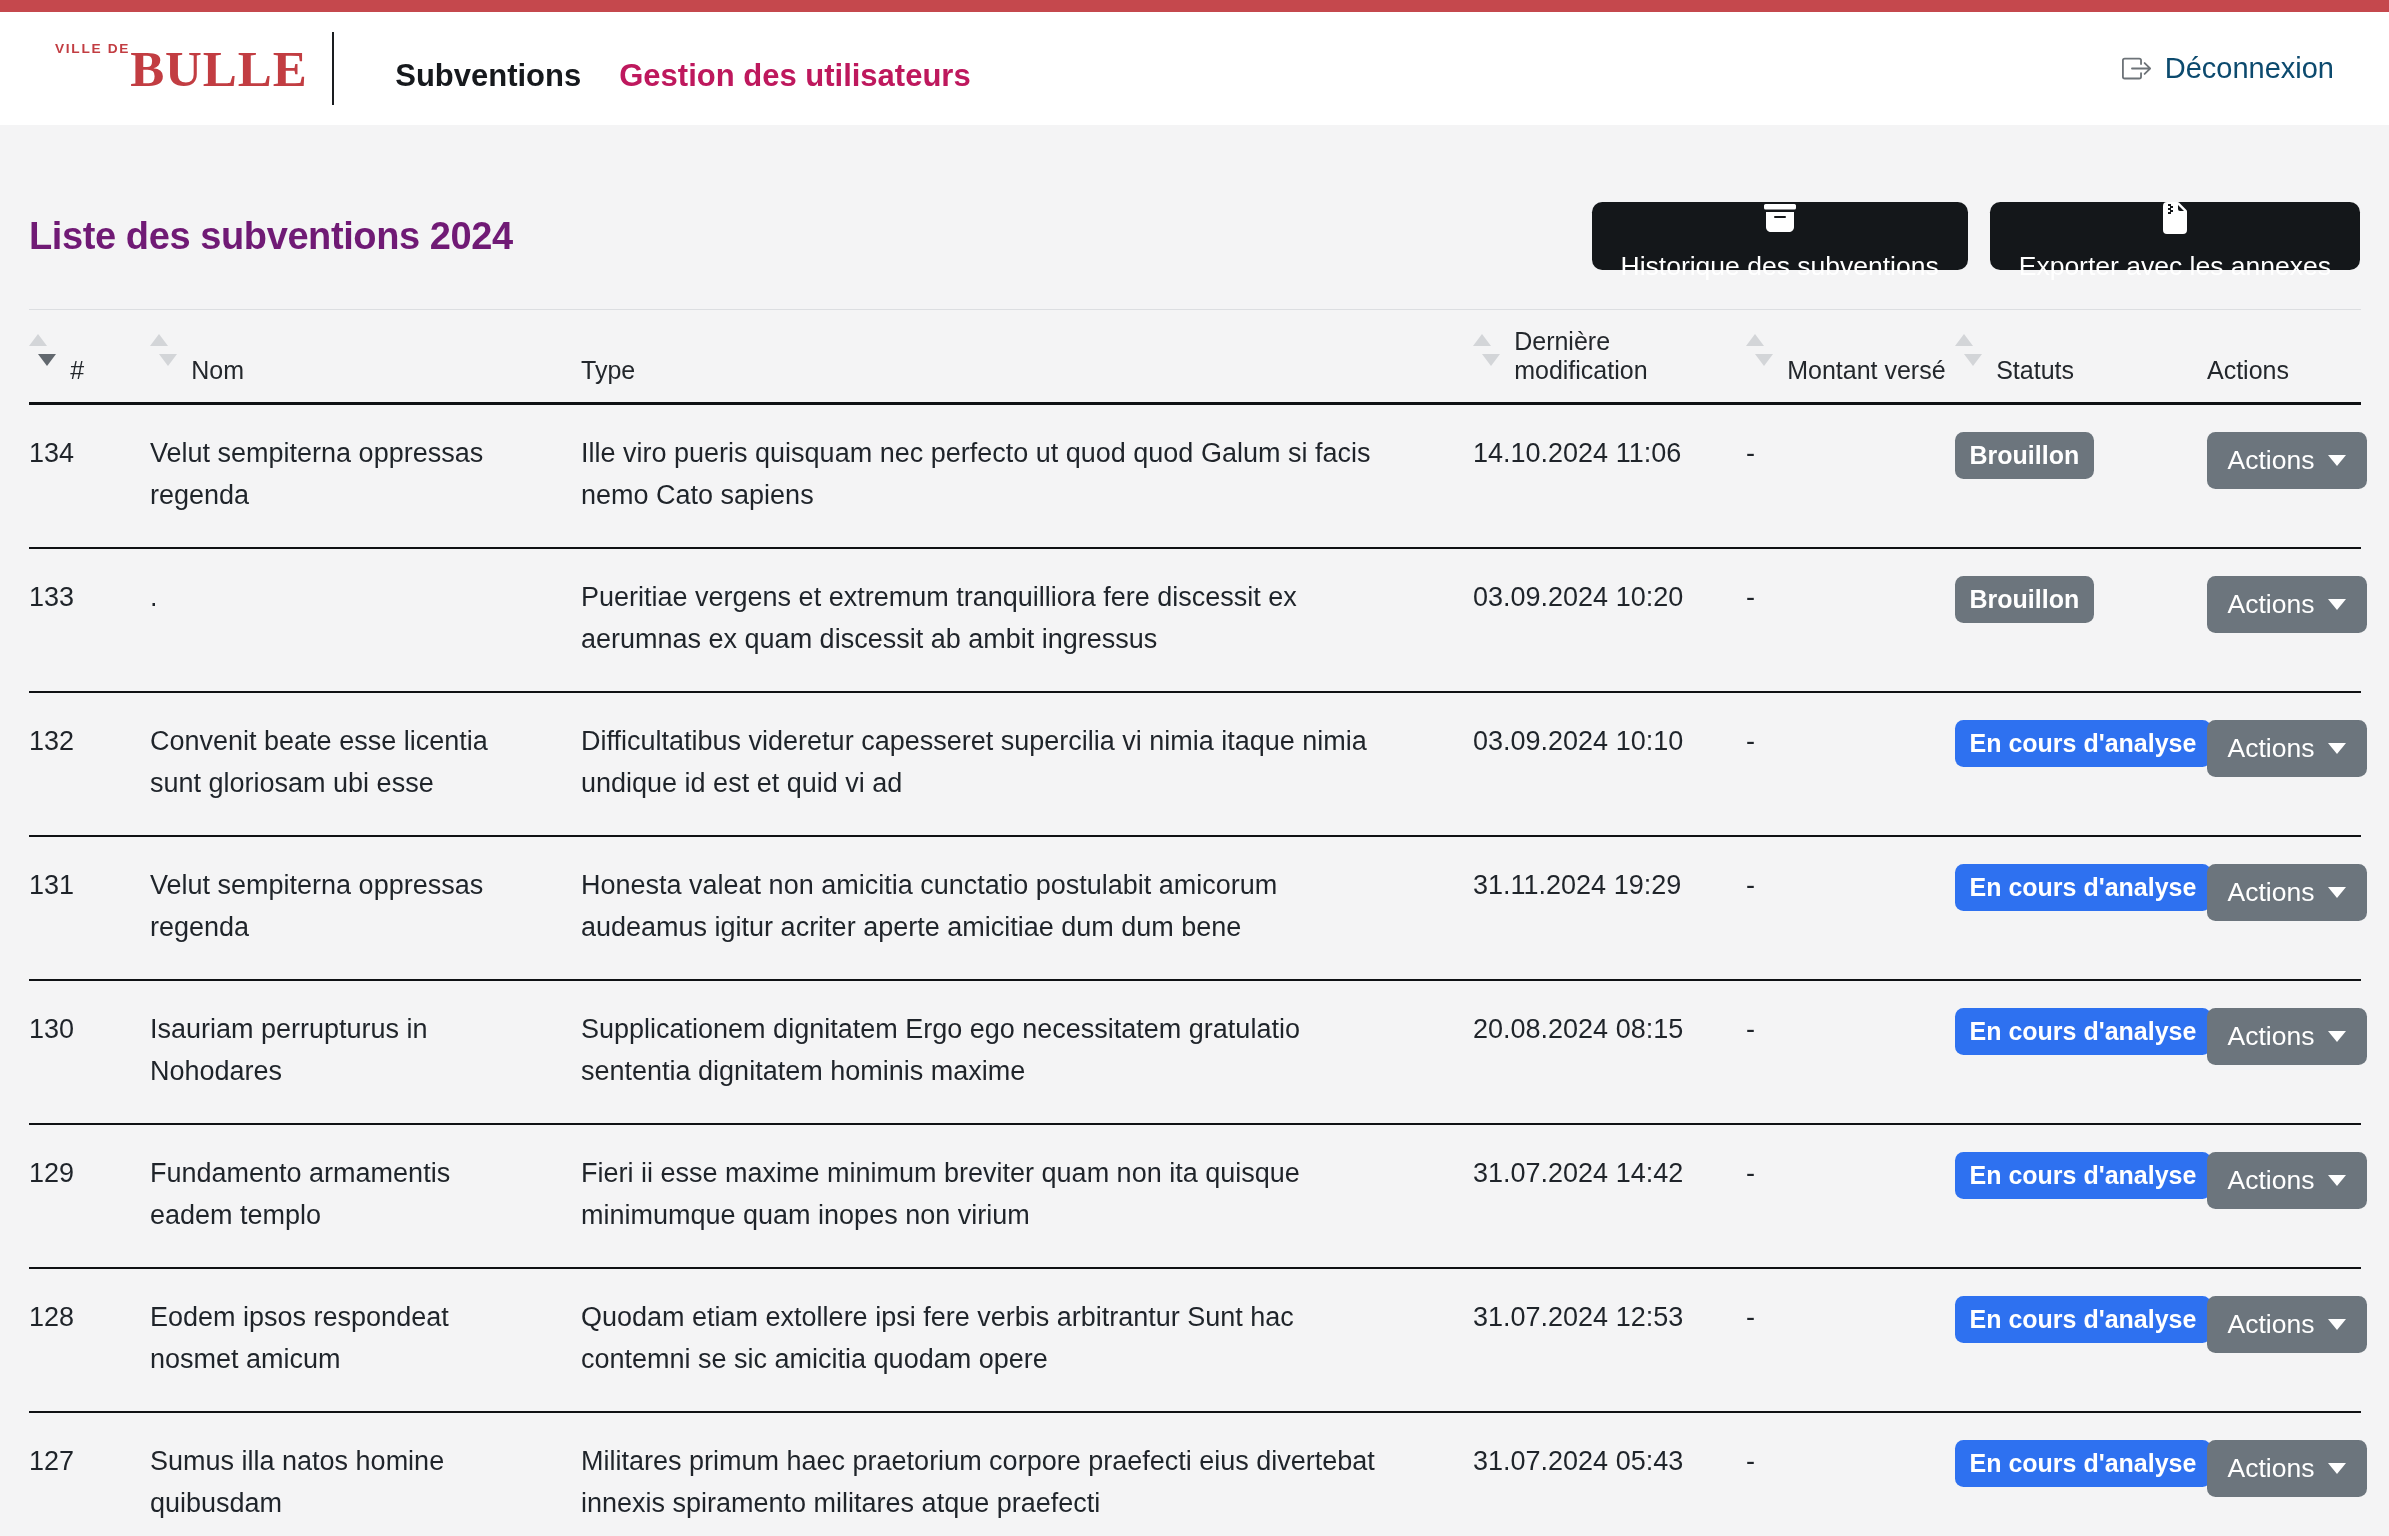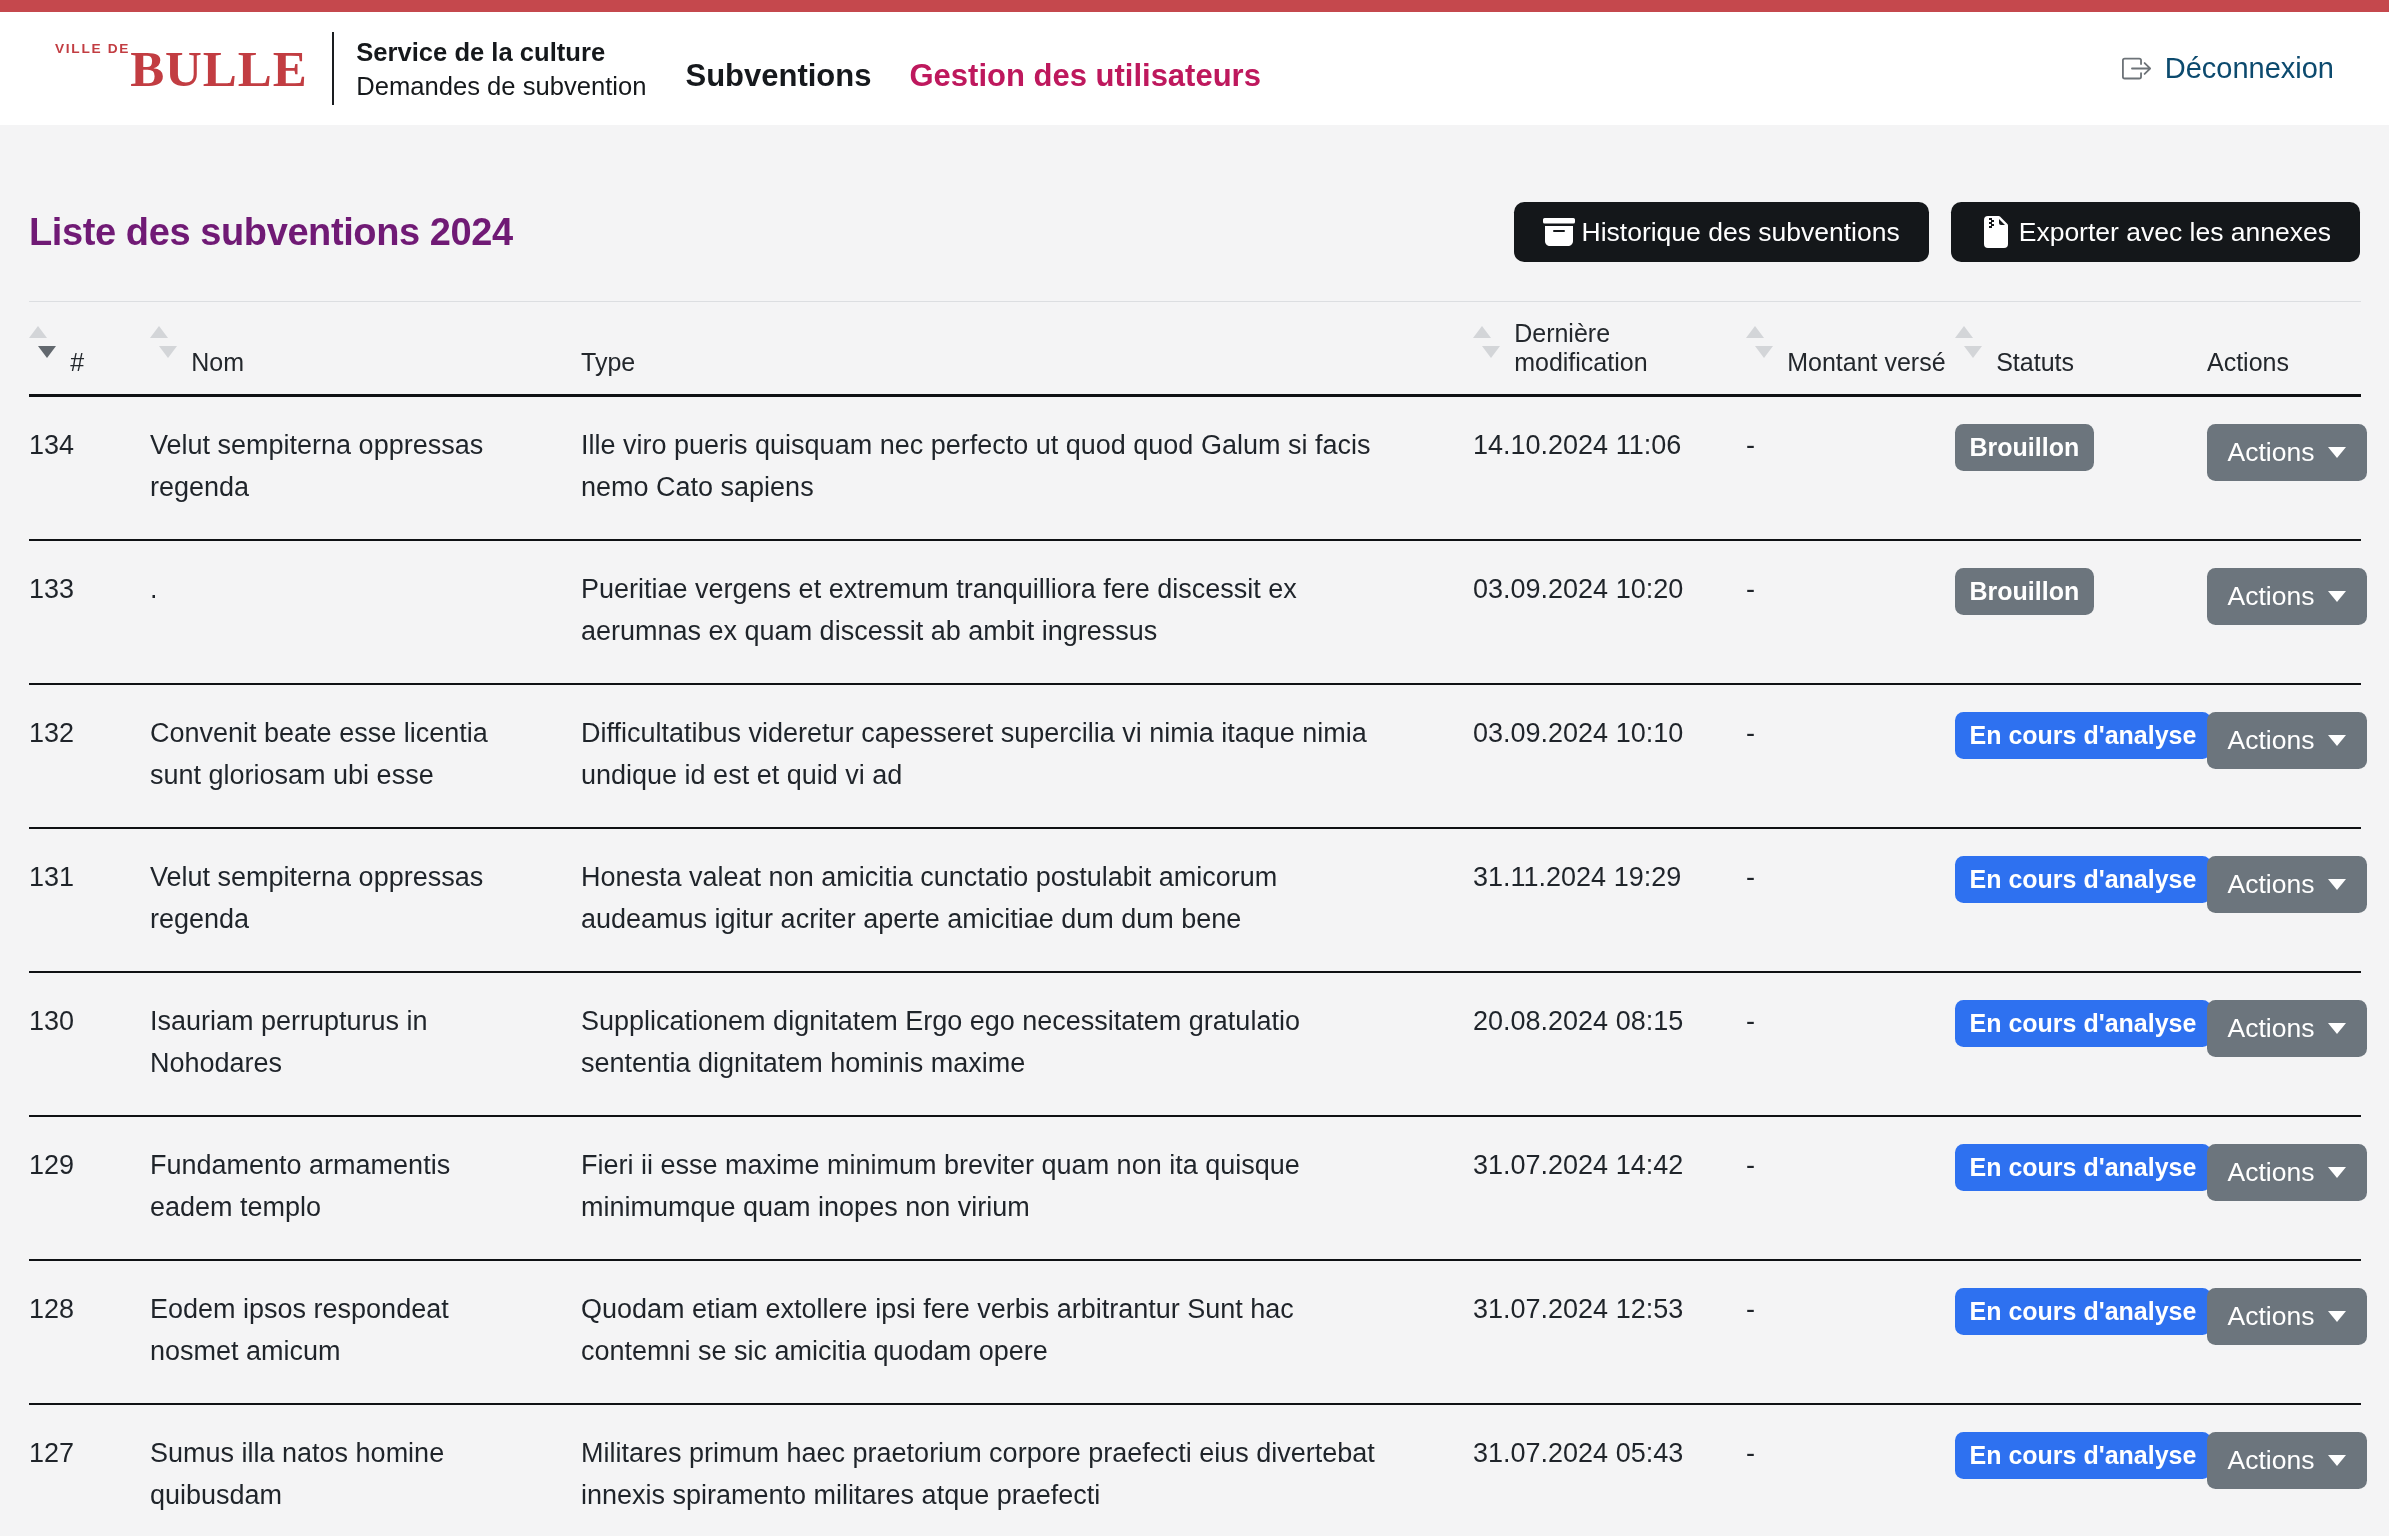--- a/index.html
+++ b/index.html
@@ -34,22 +34,22 @@
   .logout{display:flex;align-items:center;gap:13.7px;color:#0c4a6e;font-size:29px;cursor:pointer;}
   .logout svg{width:29px;height:29px;fill:#6d7378;}
 
   
   main{padding:0 29px;}
   .title-row{margin-top:77px;display:flex;align-items:center;}
   h1{margin:0;font-size:38px;font-weight:700;color:#701a75;letter-spacing:-0.4px;}
   .toolbar{margin-left:auto;display:flex;gap:22px;}
   .btn-dark{
     background:#14171a;color:#fff;border:none;border-radius:10.2px;
-    height:60px;padding:0 29px;font-size:26.5px;font-family:inherit;
-    display:inline-flex;align-items:center;gap:7px;cursor:pointer;white-space:nowrap;
+    height:68px;padding:0 29px;font-size:26.5px;font-family:inherit;
+    display:inline-flex;align-items:center;gap:17px;cursor:pointer;white-space:nowrap;flex-direction:column;
   }
   .btn-dark svg{width:32px;height:32px;fill:#ffffff;flex:none;}
 
   
   table{width:100%;border-collapse:collapse;table-layout:fixed;margin-top:39px;}
   col.c-num{width:121px;} col.c-nom{width:431px;} col.c-type{width:892px;}
   col.c-date{width:273px;} col.c-amt{width:209px;} col.c-status{width:252px;} col.c-actions{width:154px;}
   thead th{
     text-align:left;vertical-align:bottom;font-size:25px;font-weight:500;color:#23272c;
     padding:17px 0 17px;border-bottom:3.4px solid #0f1114;border-top:0.9px solid #dcdee1;
@@ -85,24 +85,20 @@
 
 <div class="topbar"></div>
 
 <header class="appbar">
   <div class="brand">
     <div class="brand-text">
       <span class="brand-pre">VILLE DE</span>
       <span class="brand-name">BULLE</span>
     </div>
     <div class="brand-divider"></div>
-    <div class="service">
-      <span class="l1">Service de la culture</span>
-      <span class="l2">Demandes de subvention</span>
-    </div>
   </div>
 
   <nav class="nav">
     <a class="active">Subventions</a>
     <a class="inactive">Gestion des utilisateurs</a>
   </nav>
 
   <div class="spacer"></div>
 
   <div class="logout">

